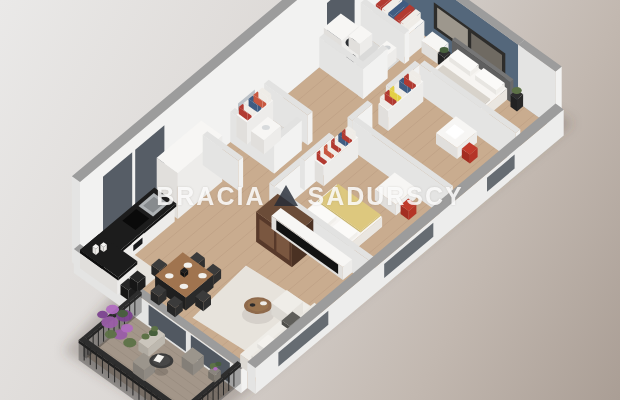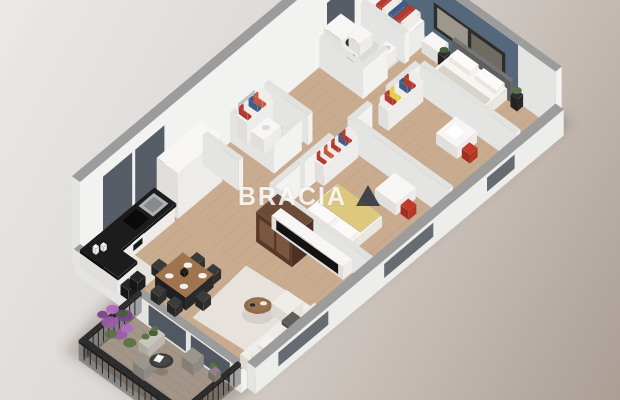--- a/index.html
+++ b/index.html
@@ -547,14 +547,15 @@
         <polygon points="214.7,382.6 220.8,377.4 220.8,370.4 214.7,375.6" fill="#807b73"></polygon>
         <polygon points="208.2,370.9 214.3,365.8 220.8,370.4 214.7,375.6" fill="#8a857e"></polygon>
         <ellipse cx="213.7" cy="366.1" rx="4" ry="3" fill="#5d7247"></ellipse>
         <ellipse cx="218.4" cy="363.9" rx="3" ry="2.2" fill="#47603c"></ellipse>
         <ellipse cx="215.4" cy="368.7" rx="2.2" ry="1.8" fill="#b06cc0"></ellipse>
       </g>
     </svg>
   <div class="watermark">
     <span>BRACIA</span>
     <span class="tri"></span>
+    <span>SADURSCY</span>
   </div>
 </div>
 
 </body></html>

